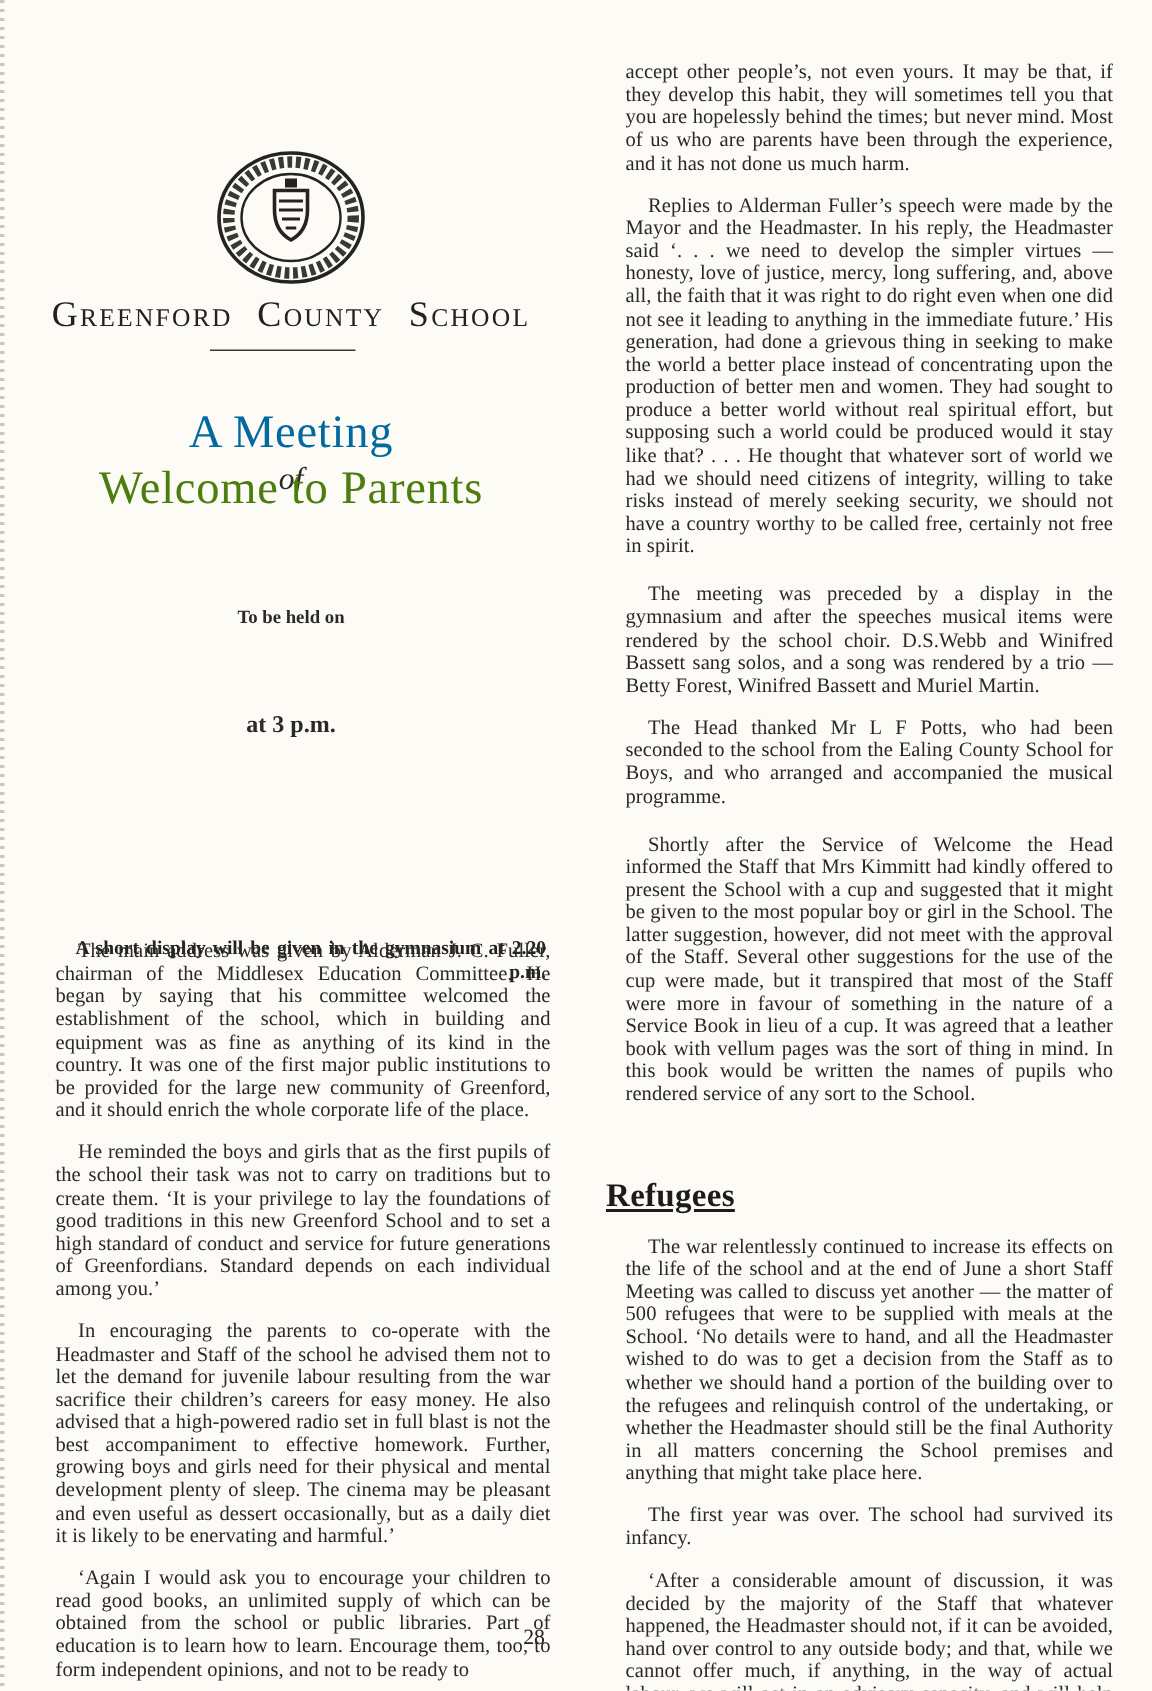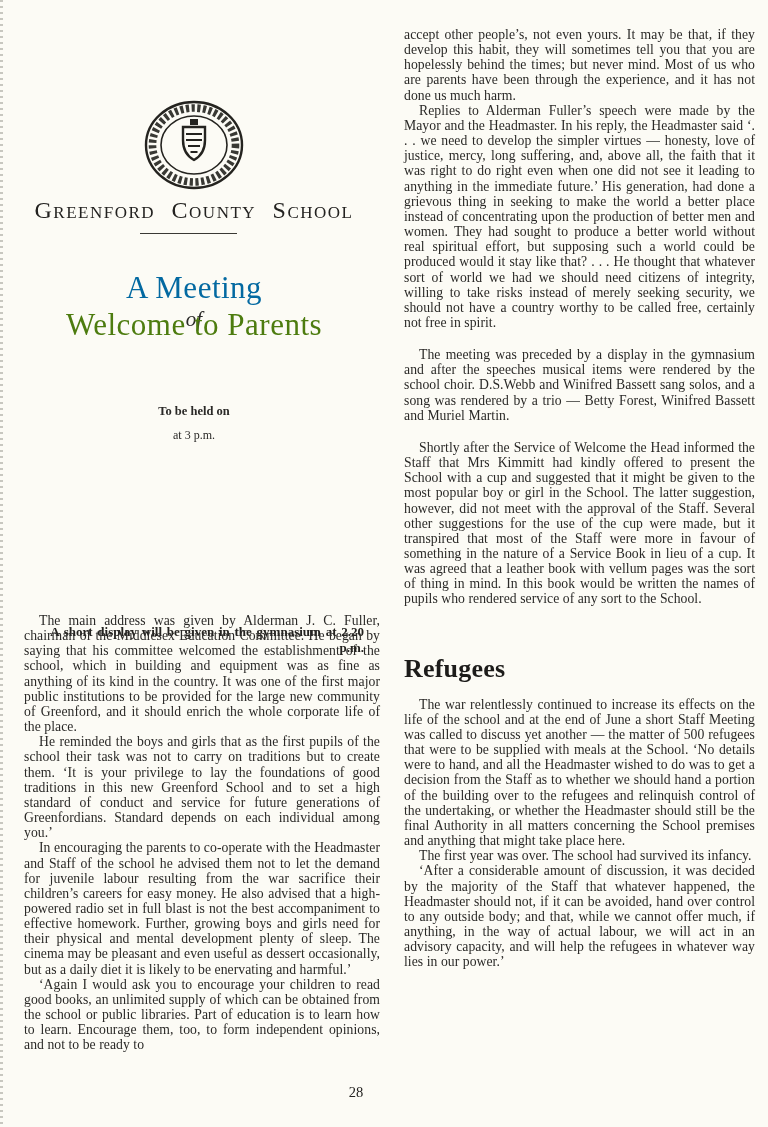--- a/index.html
+++ b/index.html
@@ -38,45 +38,46 @@
     position: absolute; top: 233px; left: 116px; width: 97px;
     border-top: 1.6px solid #3a3934;
   }
 
   .title-line1 { top: 270px; font-size: 31px; letter-spacing: 0.5px; color: #0369a1; }
   .title-of    { top: 307px; font-size: 21px; font-style: italic; }
   .title-line3 { top: 307px; font-size: 31px; letter-spacing: 0.5px; color: #4d7c0f; }
 
   .held-on    { top: 404px; font-size: 12.5px; font-weight: bold; text-align: center; }
   .event-date { top: 422px; font-size: 15.5px; font-weight: bold; letter-spacing: 0.6px; word-spacing: 4px; }
-  .event-time { top: 428px; font-size: 12px; font-weight: normal; }
+  .event-time { top: 475px; font-size: 16px; font-weight: bold; }
 
   .note { font-size: 13px; font-weight: bold; word-spacing: 1.5px; color: #242320; }
   .note-1 { top: 565px; }
   .note-2 { top: 624px; text-align: right; }
 
   .body-block { position: absolute; top: 613px; left: 0; width: 356px; }
 
   p {
-    margin: 0;
+    margin: 13px;
     text-align: justify;
     font-size: 13.7px;
     line-height: 15.15px;
     text-indent: 15px;
     letter-spacing: 0.05px;
   }
   p.noindent { text-indent: 0; }
   p.gap-before { margin-top: 17px; }
 
   .refugees-heading {
     margin: 47px 0 13px 0;
-    font-size: 26px;
+    font-size: 22px;
     font-weight: bold;
     color: #1d1c1a;
     letter-spacing: 0.2px;
+    text-decoration: underline;
   }
 
   .page-number {
     position: absolute; top: 1084px; left: 0; width: 712px;
     text-align: center; font-size: 14.5px; color: #232220;
   }
 </style>
 </head>
 <body>
 
@@ -115,20 +116,21 @@
       <p>In encouraging the parents to co-operate with the Headmaster and Staff of the school he advised them not to let the demand for juvenile labour resulting from the war sacrifice their children’s careers for easy money. He also advised that a high-powered radio set in full blast is not the best accompaniment to effective homework. Further, growing boys and girls need for their physical and mental development plenty of sleep. The cinema may be pleasant and even useful as dessert occasionally, but as a daily diet it is likely to be enervating and harmful.’</p>
       <p>‘Again I would ask you to encourage your children to read good books, an unlimited supply of which can be obtained from the school or public libraries. Part of education is to learn how to learn. Encourage them, too, to form independent opinions, and not to be ready to</p>
     </div>
   </div>
 
   <div class="col-right">
     <p class="noindent">accept other people’s, not even yours. It may be that, if they develop this habit, they will sometimes tell you that you are hopelessly behind the times; but never mind. Most of us who are parents have been through the experience, and it has not done us much harm.</p>
     <p>Replies to Alderman Fuller’s speech were made by the Mayor and the Headmaster. In his reply, the Headmaster said ‘. . . we need to develop the simpler virtues — honesty, love of justice, mercy, long suffering, and, above all, the faith that it was right to do right even when one did not see it leading to anything in the immediate future.’ His generation, had done a grievous thing in seeking to make the world a better place instead of concentrating upon the production of better men and women. They had sought to produce a better world without real spiritual effort, but supposing such a world could be produced would it stay like that? . . . He thought that whatever sort of world we had we should need citizens of integrity, willing to take risks instead of merely seeking security, we should not have a country worthy to be called free, certainly not free in spirit.</p>
 
     <p class="gap-before">The meeting was preceded by a display in the gymnasium and after the speeches musical items were rendered by the school choir. D.S.Webb and Winifred Bassett sang solos, and a song was rendered by a trio — Betty Forest, Winifred Bassett and Muriel Martin.</p>
+    <p>The Head thanked Mr L F Potts, who had been seconded to the school from the Ealing County School for Boys, and who arranged and accompanied the musical programme.</p>
 
     <p class="gap-before">Shortly after the Service of Welcome the Head informed the Staff that Mrs Kimmitt had kindly offered to present the School with a cup and suggested that it might be given to the most popular boy or girl in the School. The latter suggestion, however, did not meet with the approval of the Staff. Several other suggestions for the use of the cup were made, but it transpired that most of the Staff were more in favour of something in the nature of a Service Book in lieu of a cup. It was agreed that a leather book with vellum pages was the sort of thing in mind. In this book would be written the names of pupils who rendered service of any sort to the School.</p>
 
     <h2 class="refugees-heading">Refugees</h2>
 
     <p>The war relentlessly continued to increase its effects on the life of the school and at the end of June a short Staff Meeting was called to discuss yet another — the matter of 500 refugees that were to be supplied with meals at the School. ‘No details were to hand, and all the Headmaster wished to do was to get a decision from the Staff as to whether we should hand a portion of the building over to the refugees and relinquish control of the undertaking, or whether the Headmaster should still be the final Authority in all matters concerning the School premises and anything that might take place here.</p>
     <p>The first year was over. The school had survived its infancy.</p>
     <p>‘After a considerable amount of discussion, it was decided by the majority of the Staff that whatever happened, the Headmaster should not, if it can be avoided, hand over control to any outside body; and that, while we cannot offer much, if anything, in the way of actual labour, we will act in an advisory capacity, and will help the refugees in whatever way lies in our power.’</p>
   </div>
 

